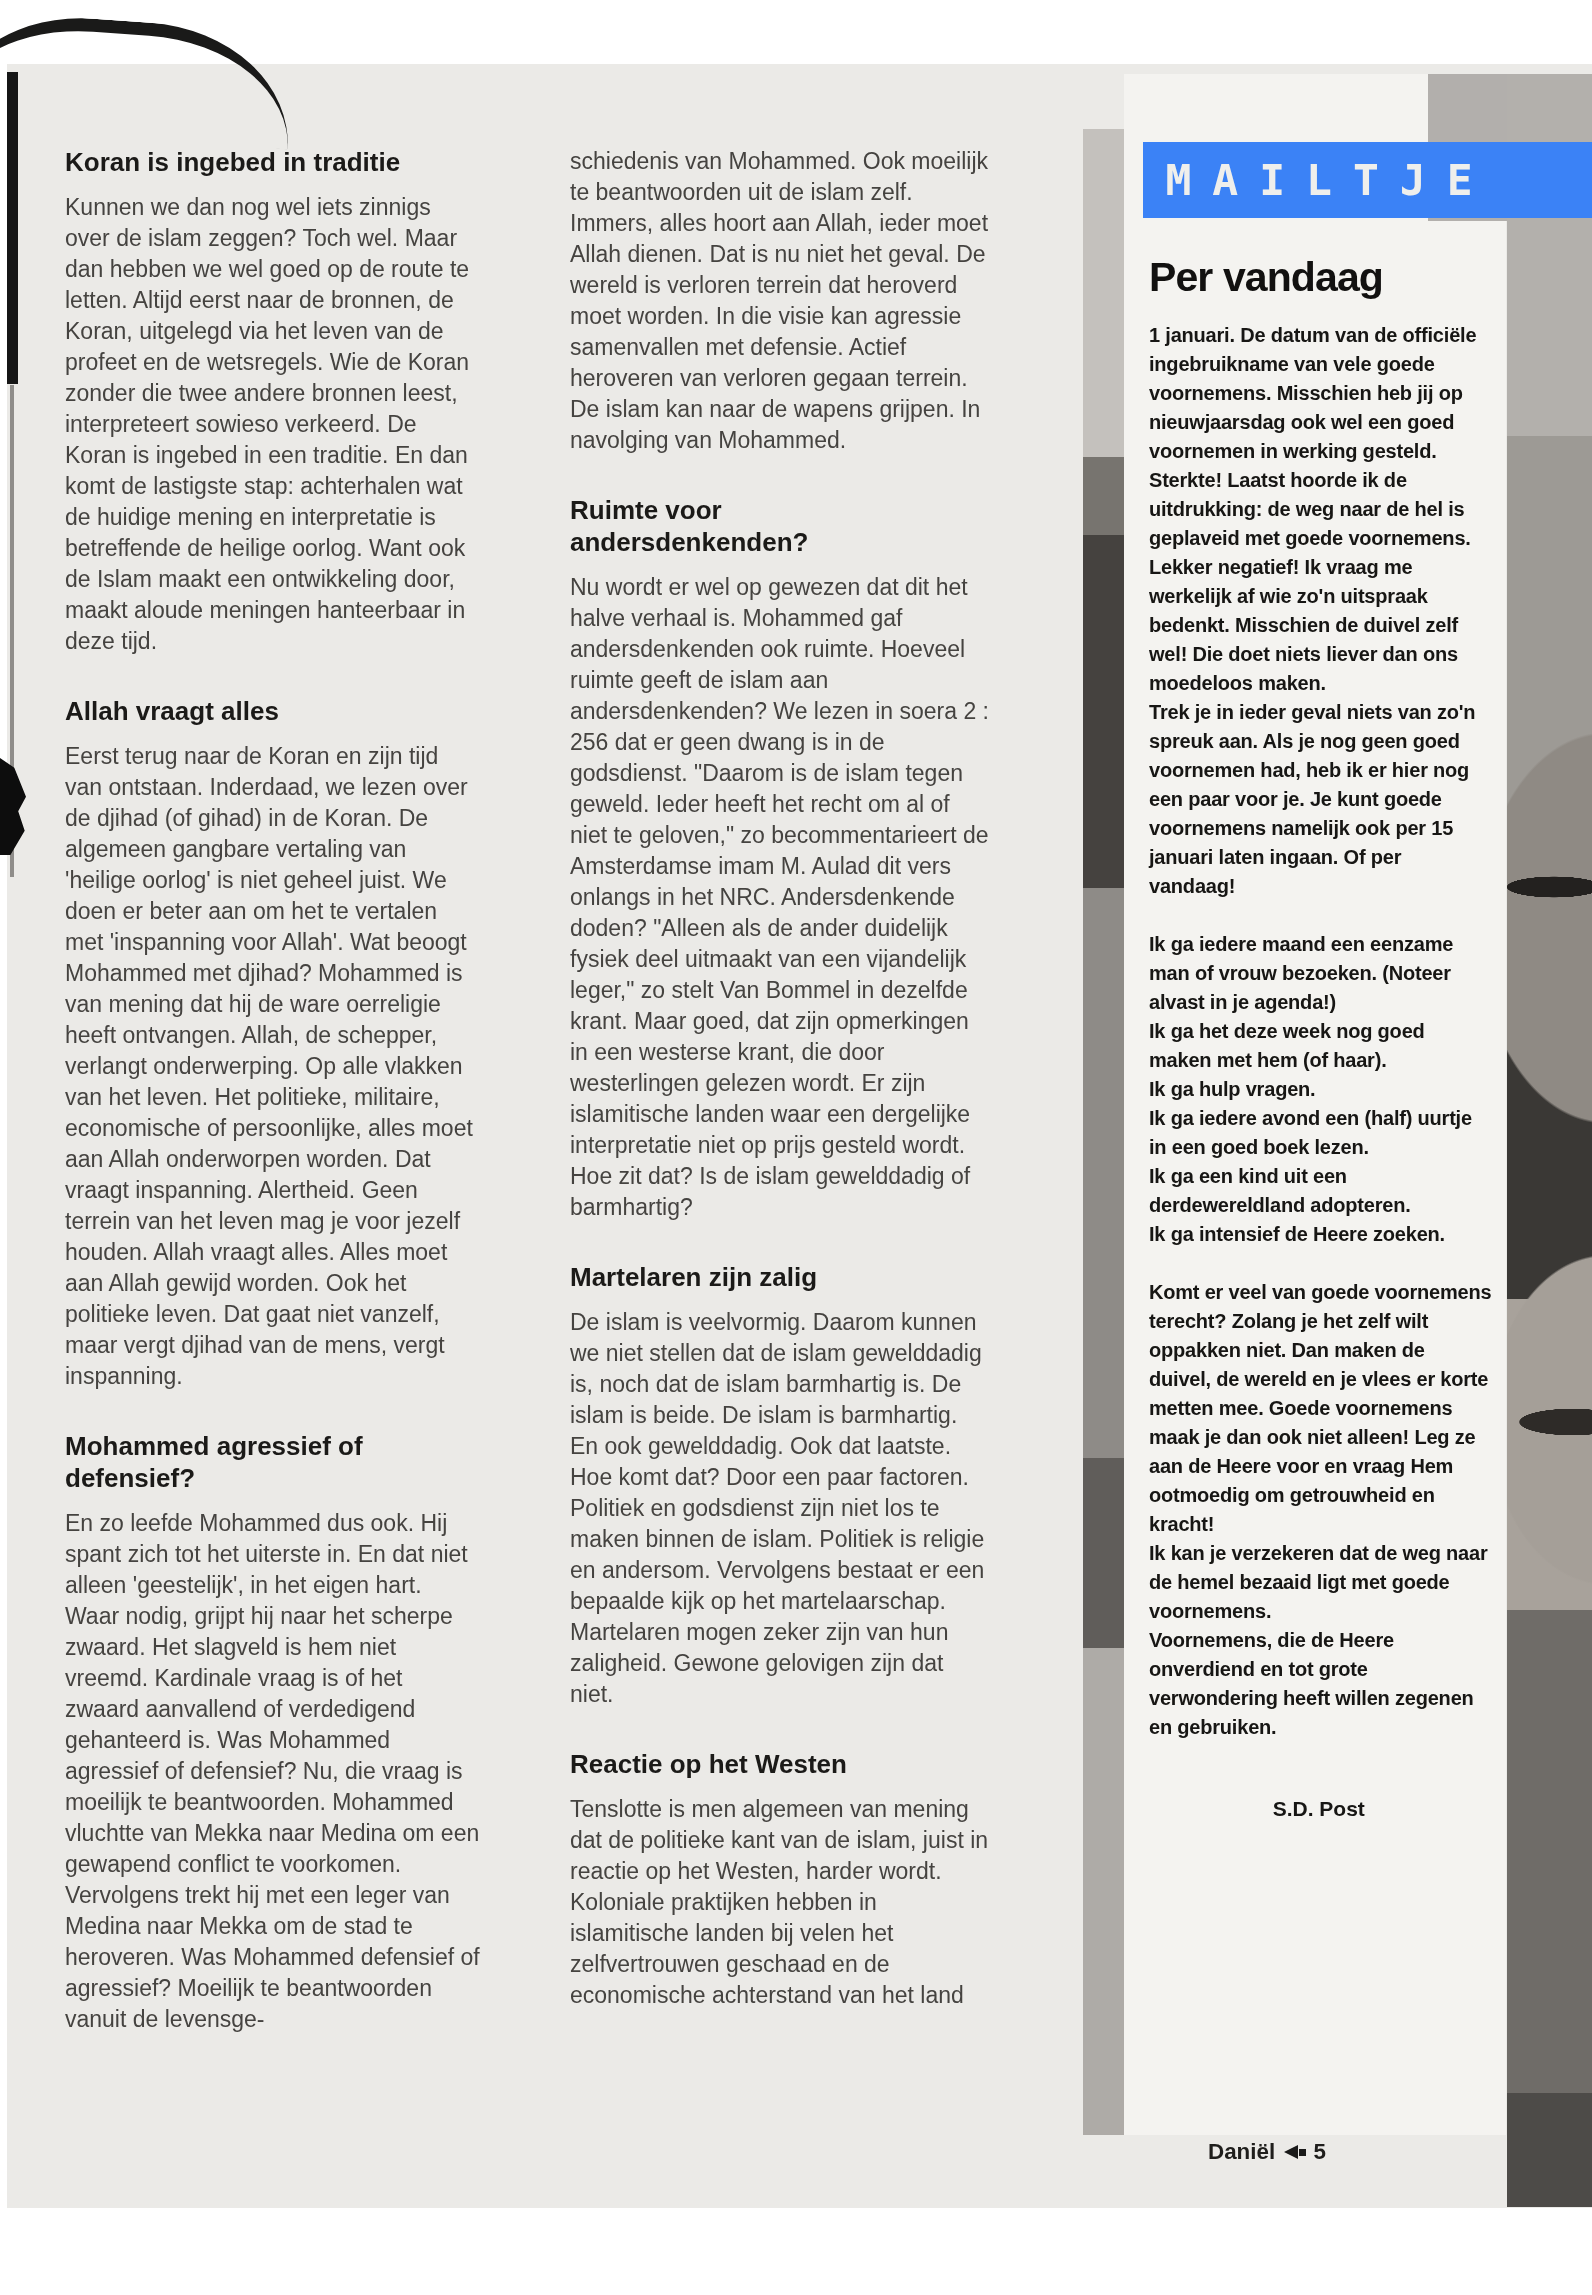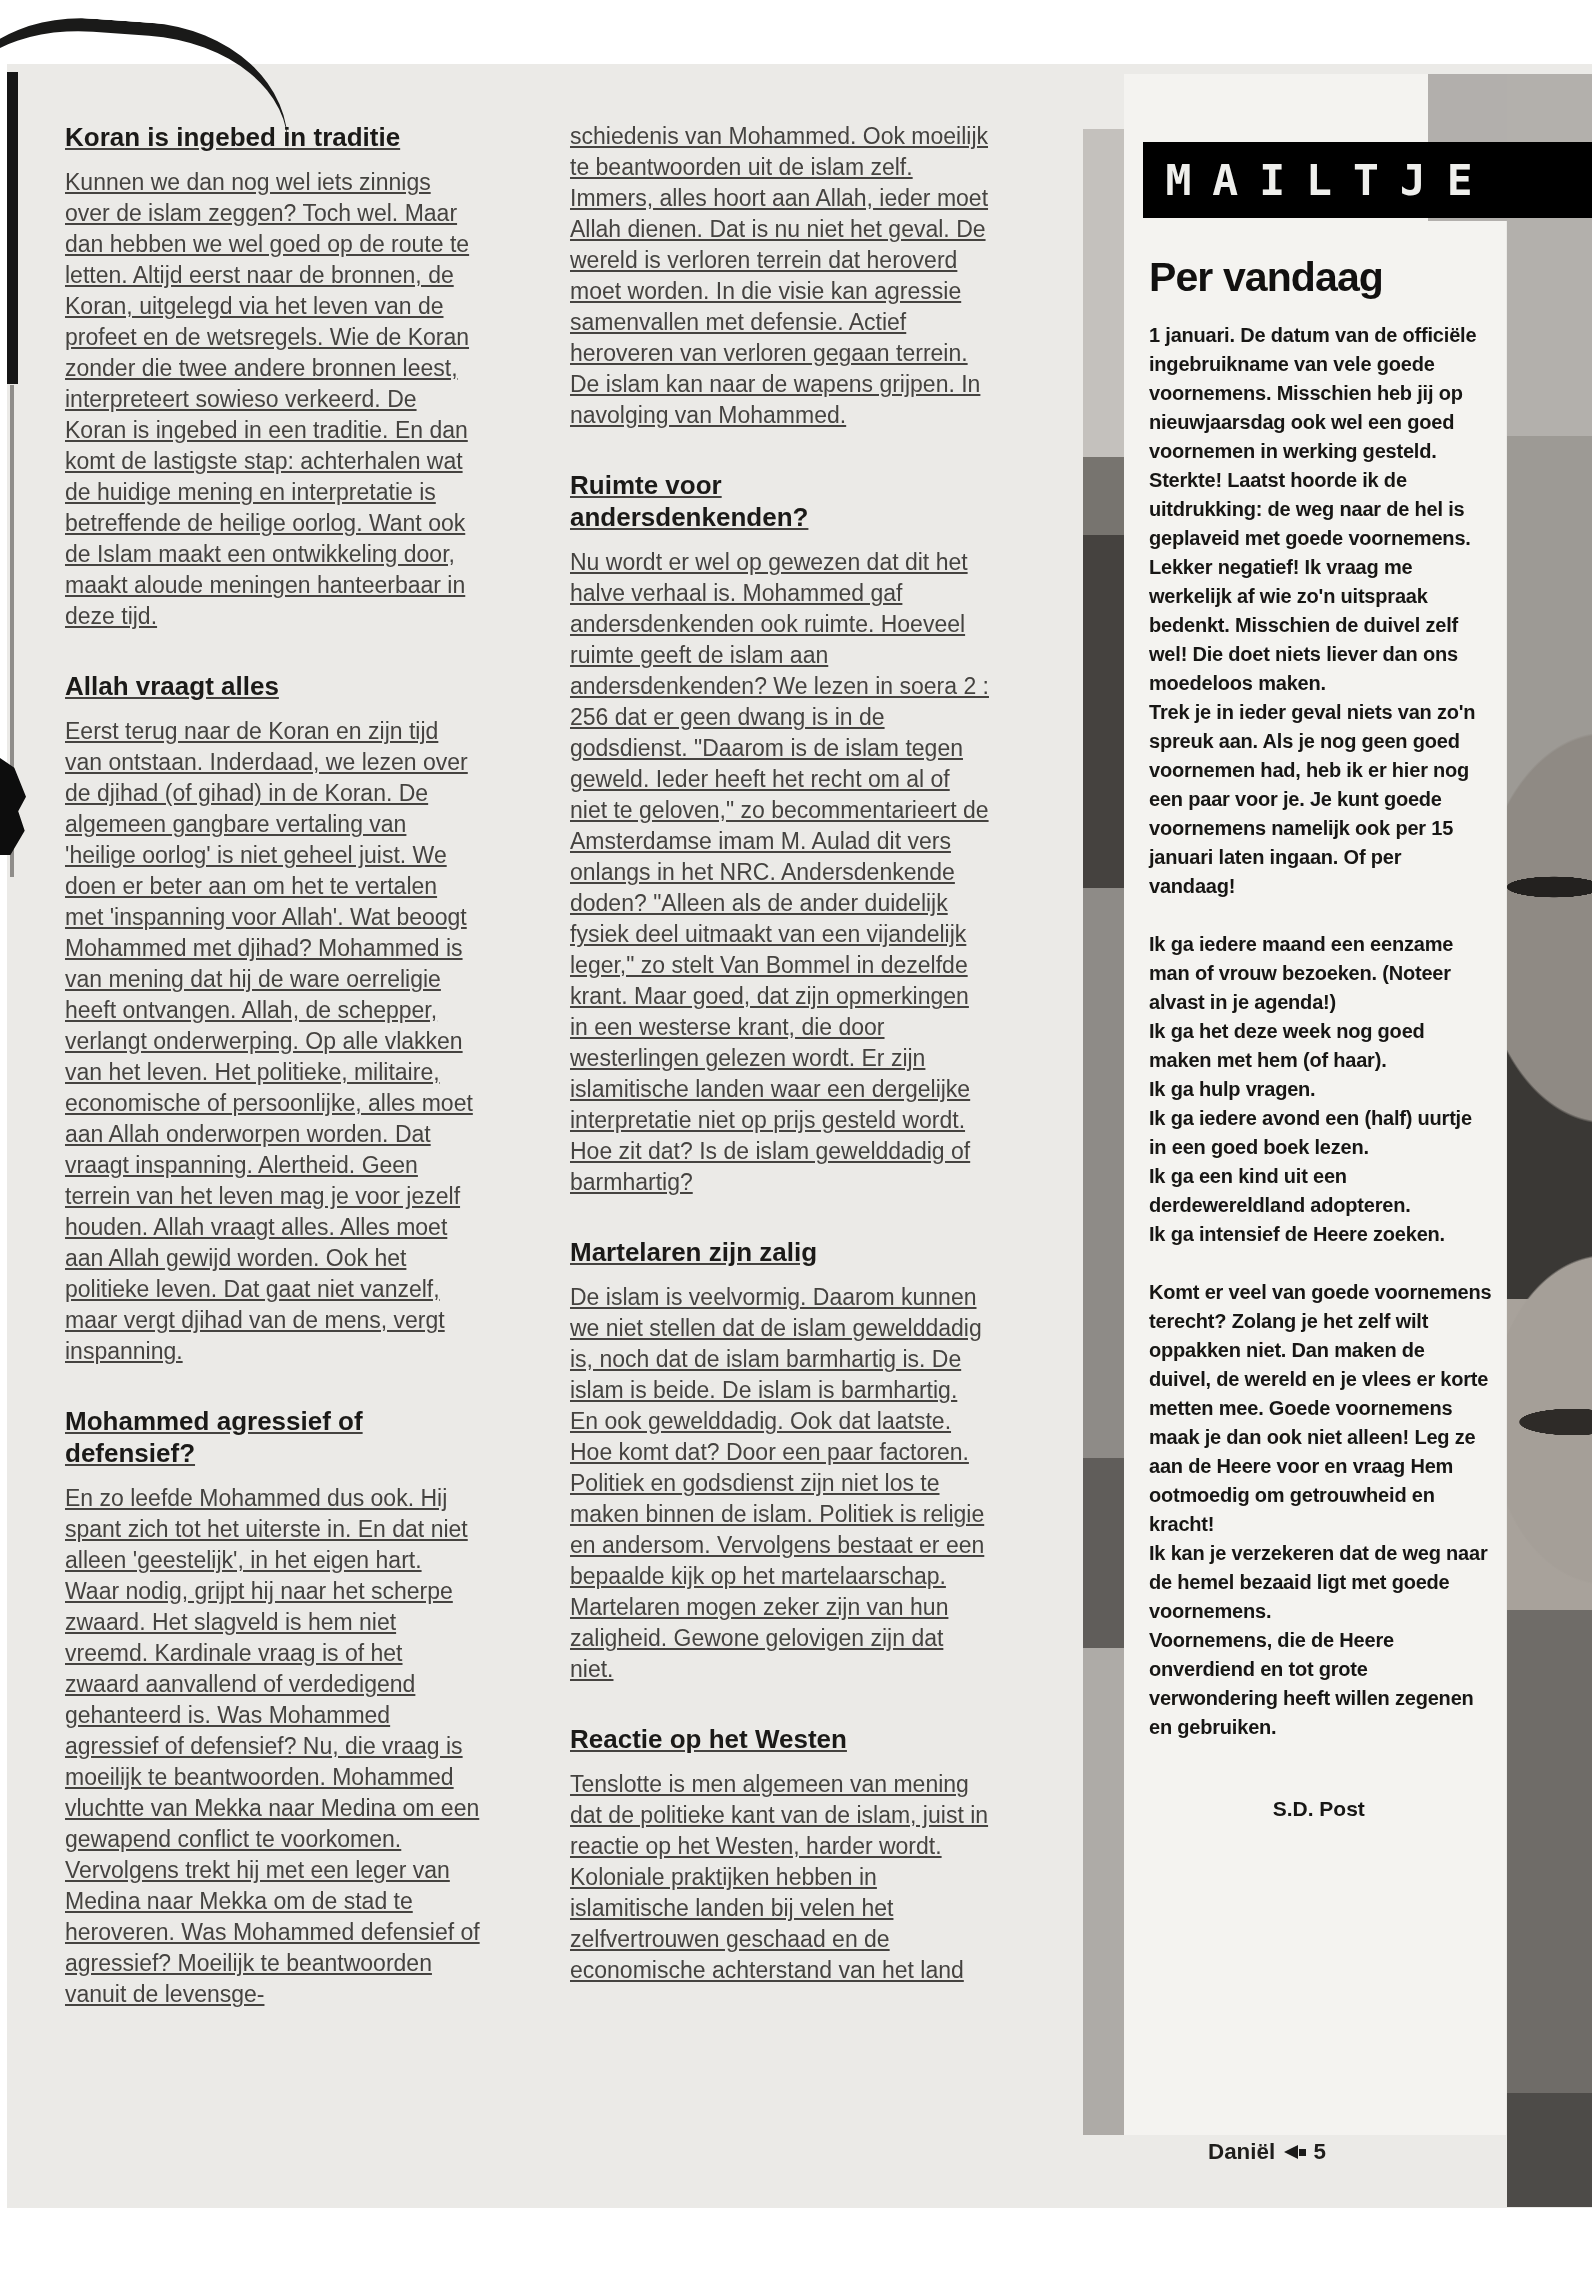--- a/index.html
+++ b/index.html
@@ -23,30 +23,30 @@
   .photo-right{position:absolute;left:1507px;top:74px;width:85px;height:2133px;
     background:
       radial-gradient(ellipse 78px 17.3px at 47px 813px, #23211f 0 60%, transparent 61%),
       radial-gradient(ellipse 95px 24px at 65px 1348px, #2e2b28 0 55%, transparent 56%),
       radial-gradient(ellipse 181px 276px at 99px 854px, #8f8a84 0 70%, transparent 71%),
       radial-gradient(ellipse 164px 233px at 99px 1346px, #a59f98 0 70%, transparent 71%),
       linear-gradient(180deg,#b3b0ac 0 362px,#9d9a95 362px 932px,#3a3835 932px 1225px,
         #a8a29b 1225px 1536px,#6f6c68 1536px 2019px,#4d4b48 2019px 100%);}
   .photo-top{position:absolute;left:1428px;top:74px;width:79px;height:147px;background:#b2afac;}
   
-  .col{position:absolute;top:121px;color:#454340;font-size:23px;line-height:31px;text-decoration:underline;}
+  .col{position:absolute;top:146px;color:#454340;font-size:23px;line-height:31px;}
   .col1{left:65px;width:416px;}
   .col2{left:570px;width:420px;}
   .col p{margin:0;}
   .col h2{font-size:26px;line-height:32px;color:#1b1a18;margin:38px 0 14px 0;font-weight:bold;}
   .col h2:first-child{margin-top:0;}
   .col h2.hw{max-width:362px;}
   
   .mailbox-bg{position:absolute;left:1124px;top:74px;width:382px;height:2061px;background:#f4f3f0;}
-  .mailbar{position:absolute;left:1143px;top:142px;width:449px;height:76px;background:#000000;}
+  .mailbar{position:absolute;left:1143px;top:142px;width:449px;height:76px;background:#3b82f6;}
   .mailbar-text{display:block;line-height:76px;padding-left:22.4px;
     font-family:"DejaVu Sans Mono",monospace;font-weight:bold;font-size:43px;
     letter-spacing:21px;color:#efefec;}
   .mailbody{position:absolute;left:1149px;top:255px;width:343px;color:#171614;}
   .mail-title{margin:0 0 21px 0;font-size:41px;line-height:45px;letter-spacing:-0.9px;color:#121110;}
   .mailbody p.mb{margin:0;font-size:20px;line-height:29px;font-weight:bold;letter-spacing:-0.2px;}
   .mailbody p.gap{margin-bottom:29px;}
   .mailbody p.sig{margin:55px 3.5px 0 0;font-size:21px;font-weight:bold;text-align:center;}
   
   .pagefoot{position:absolute;left:1208px;top:2138px;width:293px;text-align:left;

